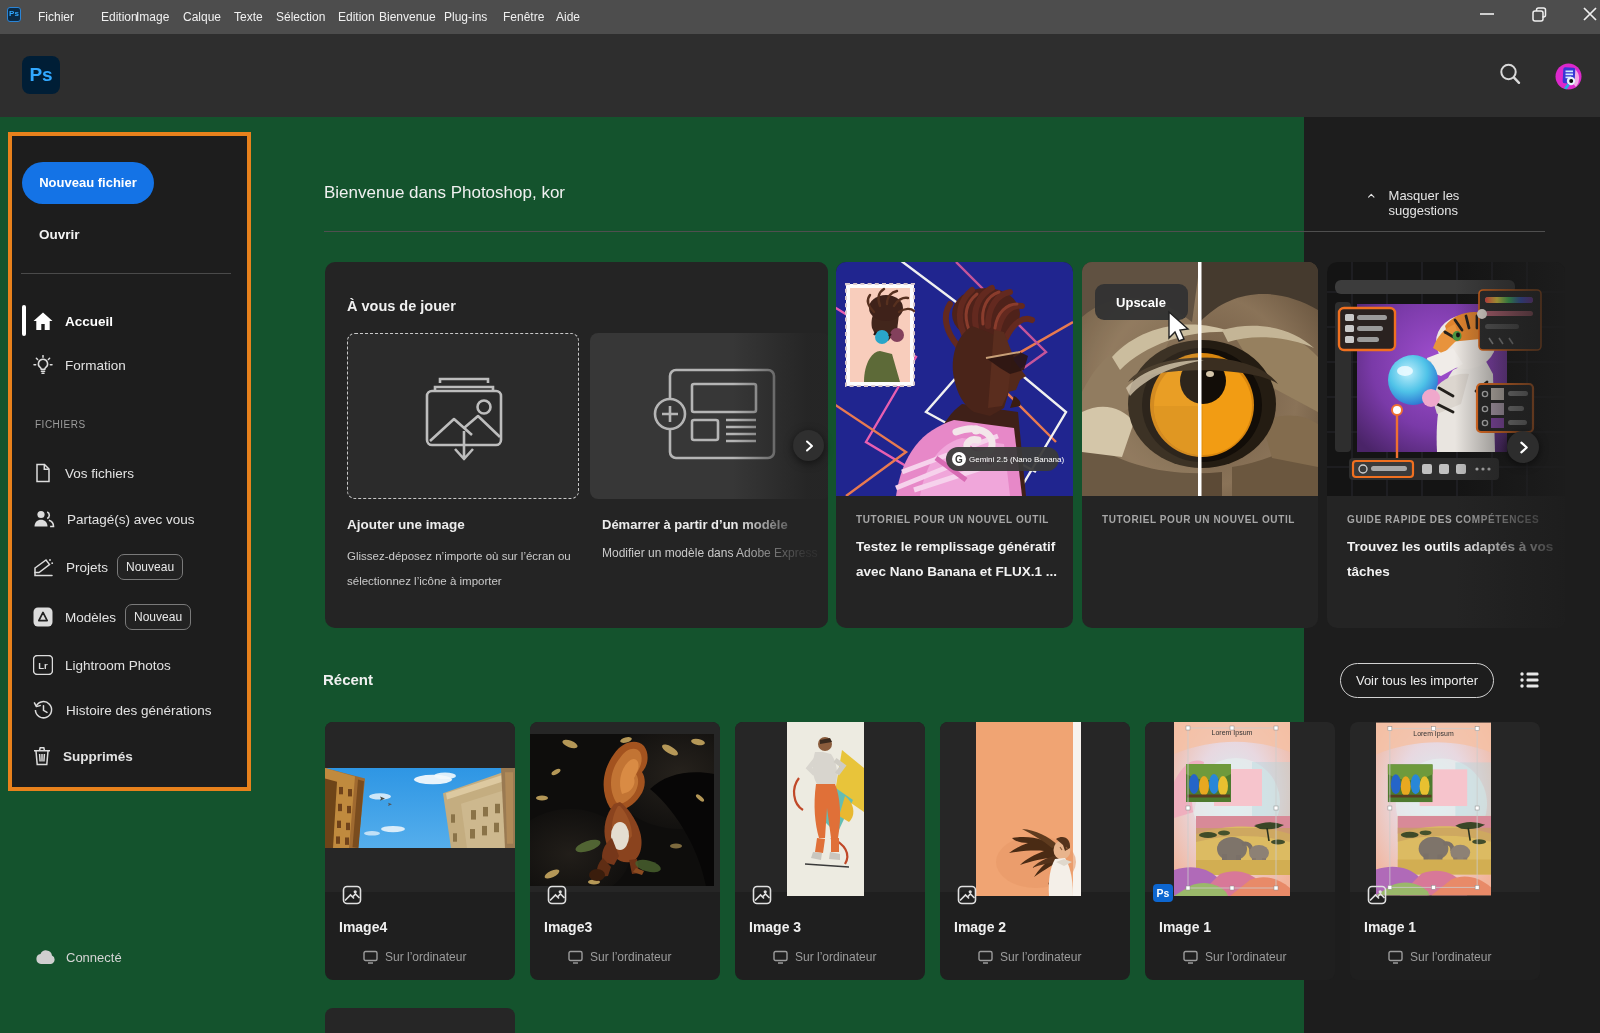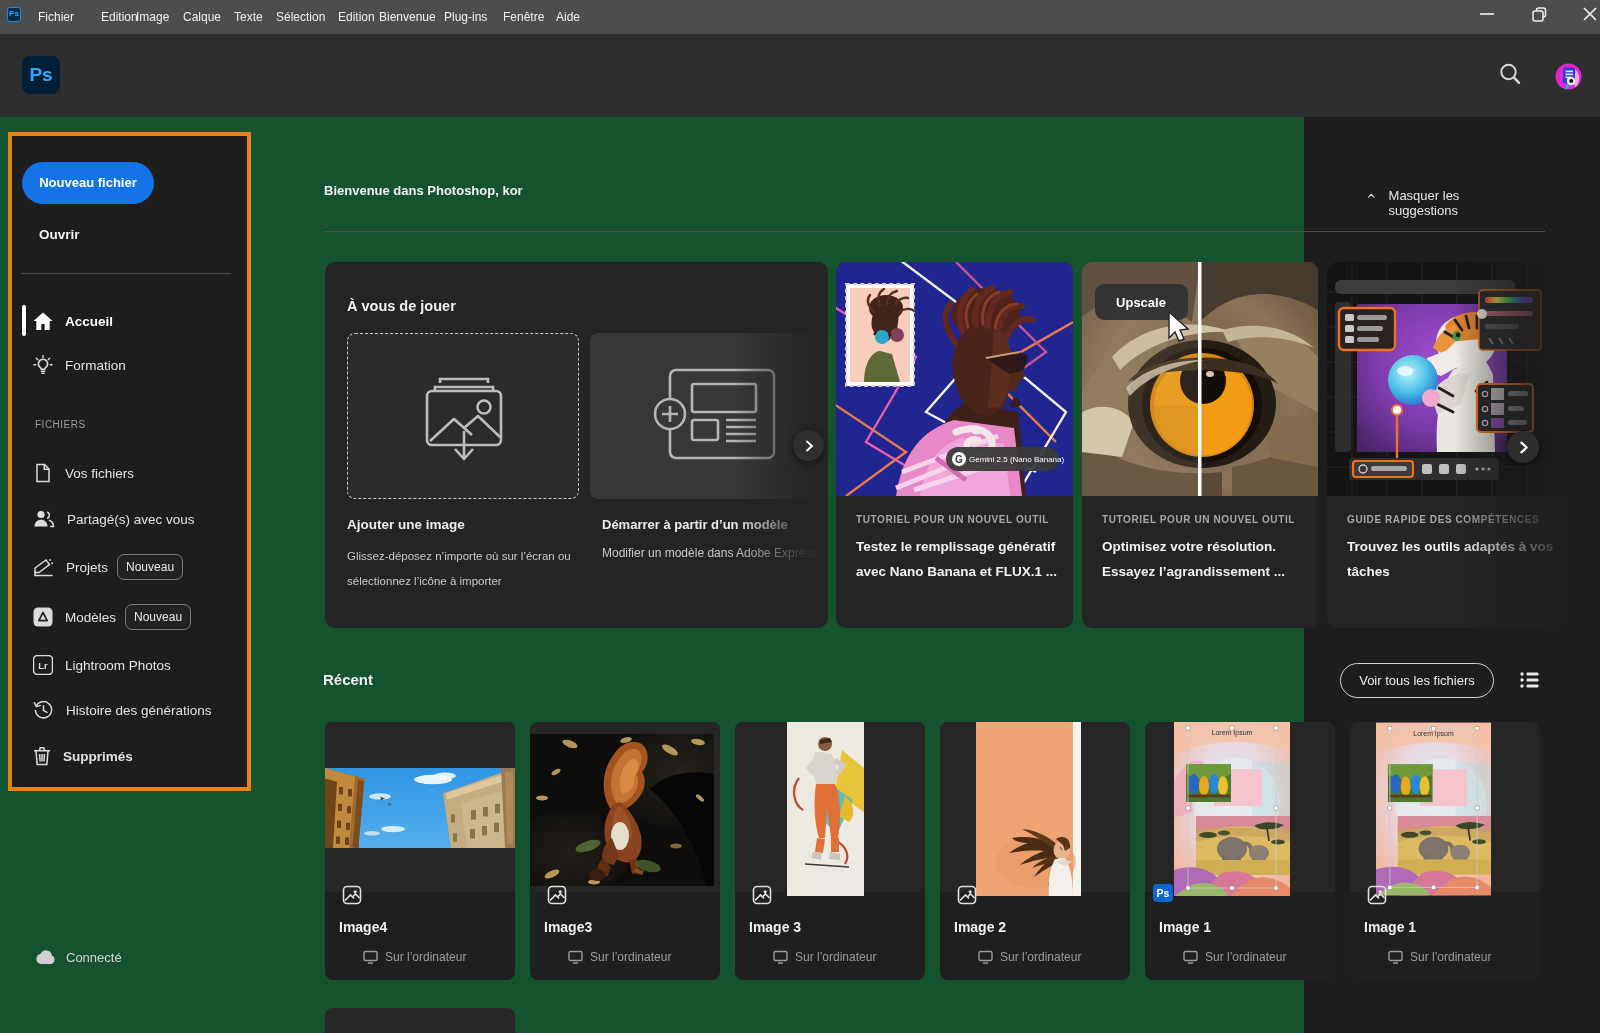--- a/index.html
+++ b/index.html
@@ -28,21 +28,21 @@
   .side-div { position:absolute; left:13px; top:140px; width:210px; height:1px; background:#4a4a4a; }
   .nav-item { position:absolute; left:33px; height:32px; display:flex; align-items:center; color:#e2e2e2; font-size:13.5px; white-space:nowrap; }
   .nav-item svg { margin-right:12px; flex:0 0 auto; }
   .nav-label { position:absolute; left:35px; color:#9d9d9d; font-size:10px; font-weight:normal; letter-spacing:0.5px; }
   .active-bar { position:absolute; left:14px; width:3.5px; height:31px; background:#fff; border-radius:2px; }
   .badge { display:inline-block; margin-left:9px; border:1.5px solid #7a7a7a; border-radius:7px;
     padding:5px 8px; font-size:12px; color:#e8e8e8; background:#222; }
   #connecte { position:absolute; left:35px; top:950px; display:flex; align-items:center; color:#d5d5d5; font-size:13px; }
 
   
-  #main-h1 { position:absolute; left:324px; top:183px; color:#f0f0f0; font-size:13px; font-weight:bold; }
+  #main-h1 { position:absolute; left:324px; top:183px; color:#f0f0f0; font-size:17px; font-weight:normal; }
   #masquer { position:absolute; left:1367px; top:188px; color:#e5e5e5; font-size:13px; display:flex; align-items:flex-start; }
   #hdr-div { position:absolute; left:324px; top:231px; width:1221px; height:1px; background:#4f4f4f; }
 
   .card { position:absolute; top:262px; height:366px; background:#242424; border-radius:10px; overflow:hidden; }
   .tcard-img { position:absolute; left:0; top:0; width:100%; height:234px; }
   .tcard-label { position:absolute; left:20px; top:252px; font-size:10px; font-weight:bold; letter-spacing:0.6px; color:#a6a6a6; white-space:nowrap; }
   .tcard-title { position:absolute; left:20px; top:272px; font-size:13.5px; font-weight:bold; color:#f2f2f2; line-height:25px; white-space:nowrap; }
 
   .next-btn { position:absolute; width:31px; height:31px; border-radius:50%; background:#2f2f2f;
     box-shadow:0 2px 8px rgba(0,0,0,.55); color:#fff; display:flex; align-items:center; justify-content:center; }
@@ -353,21 +353,20 @@
 
         <rect x="116" y="0" width="3.5" height="234" fill="#fff"></rect>
         <rect x="0" y="0" width="116" height="234" fill="#bba988" opacity=".16"></rect>
 
         <rect x="13" y="22" width="93" height="36" rx="9" fill="#333333" opacity="0.97"></rect>
         <text x="59" y="45" font-size="13" font-weight="bold" fill="#fff" text-anchor="middle" font-family="Liberation Sans">Upscale</text>
 
         <path d="M87 50 L87 76 L93 70 L97 79 L102 77 L98 68 L106 67 z" fill="#fff" stroke="#222" stroke-width="1.4"></path>
       </svg>
       <div class="tcard-label">TUTORIEL POUR UN NOUVEL OUTIL</div>
-      <div class="tcard-title">Optimisez votre résolution.<br>Essayez l’agrandissement ...</div>
     </div>
 
     <div class="card" style="left:1327px; width:238px;">
       <svg class="tcard-img" viewBox="0 0 238 234" preserveAspectRatio="none">
         <defs>
           <radialGradient id="purp" cx="55%" cy="40%" r="75%">
             <stop offset="0%" stop-color="#a14fd0"></stop>
               <stop offset="60%" stop-color="#7a3aa8"></stop>
               <stop offset="100%" stop-color="#4a2468"></stop>
           </radialGradient>
@@ -480,21 +479,21 @@
     </div>
     <div class="next-btn" style="left:1507px; top:431px; width:32px; height:32px; background:#2d2d2d;">
       <svg width="13" height="13" viewBox="0 0 12 12">
           <path d="M4 1.5 L9 6 L4 10.5" stroke="#fff" stroke-width="2" fill="none" stroke-linecap="round" stroke-linejoin="round"></path>
         </svg>
     </div>
   </div>
 
   <div id="recent">
     <div style="position:absolute; left:323px; top:671px; font-size:15px; font-weight:bold; color:#f0f0f0;">Récent</div>
-    <div style="position:absolute; left:1340px; top:663px; width:154px; height:35px; border:1.5px solid #d2d2d2; border-radius:17.5px; color:#ececec; font-size:13px; text-align:center; line-height:33px;">Voir tous les fichiers</div>
+    <div style="position:absolute; left:1340px; top:663px; width:154px; height:35px; border:1.5px solid #d2d2d2; border-radius:17.5px; color:#ececec; font-size:13px; text-align:center; line-height:33px;">Voir tous les importer</div>
     <svg style="position:absolute; left:1520px; top:671px;" width="19" height="18" viewBox="0 0 19 18" fill="#e8e8e8">
       <circle cx="2" cy="3" r="1.7"></circle>
         <rect x="6.5" y="1.6" width="12" height="2.8" rx="1.2"></rect>
       <circle cx="2" cy="9" r="1.7"></circle>
         <rect x="6.5" y="7.6" width="12" height="2.8" rx="1.2"></rect>
       <circle cx="2" cy="15" r="1.7"></circle>
         <rect x="6.5" y="13.6" width="12" height="2.8" rx="1.2"></rect>
     </svg>
 
     <div class="rcard" style="left:325px;">

